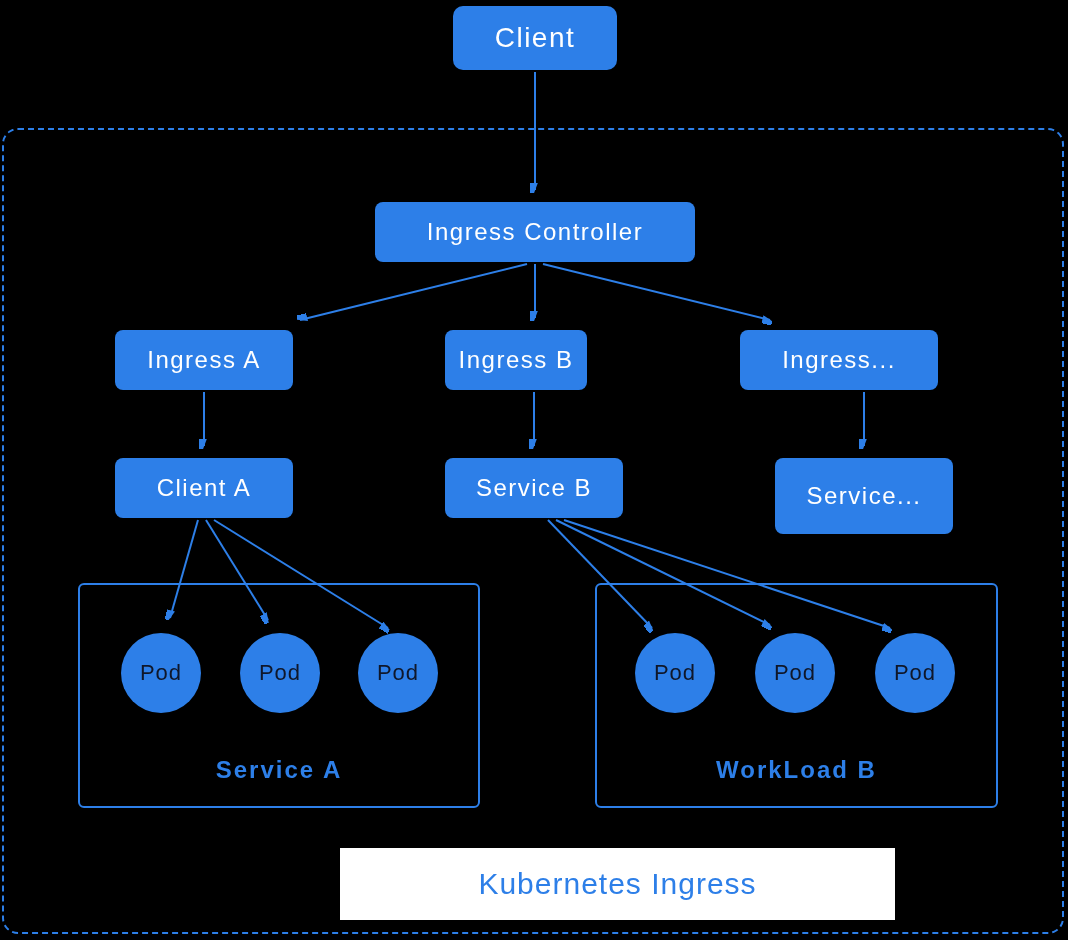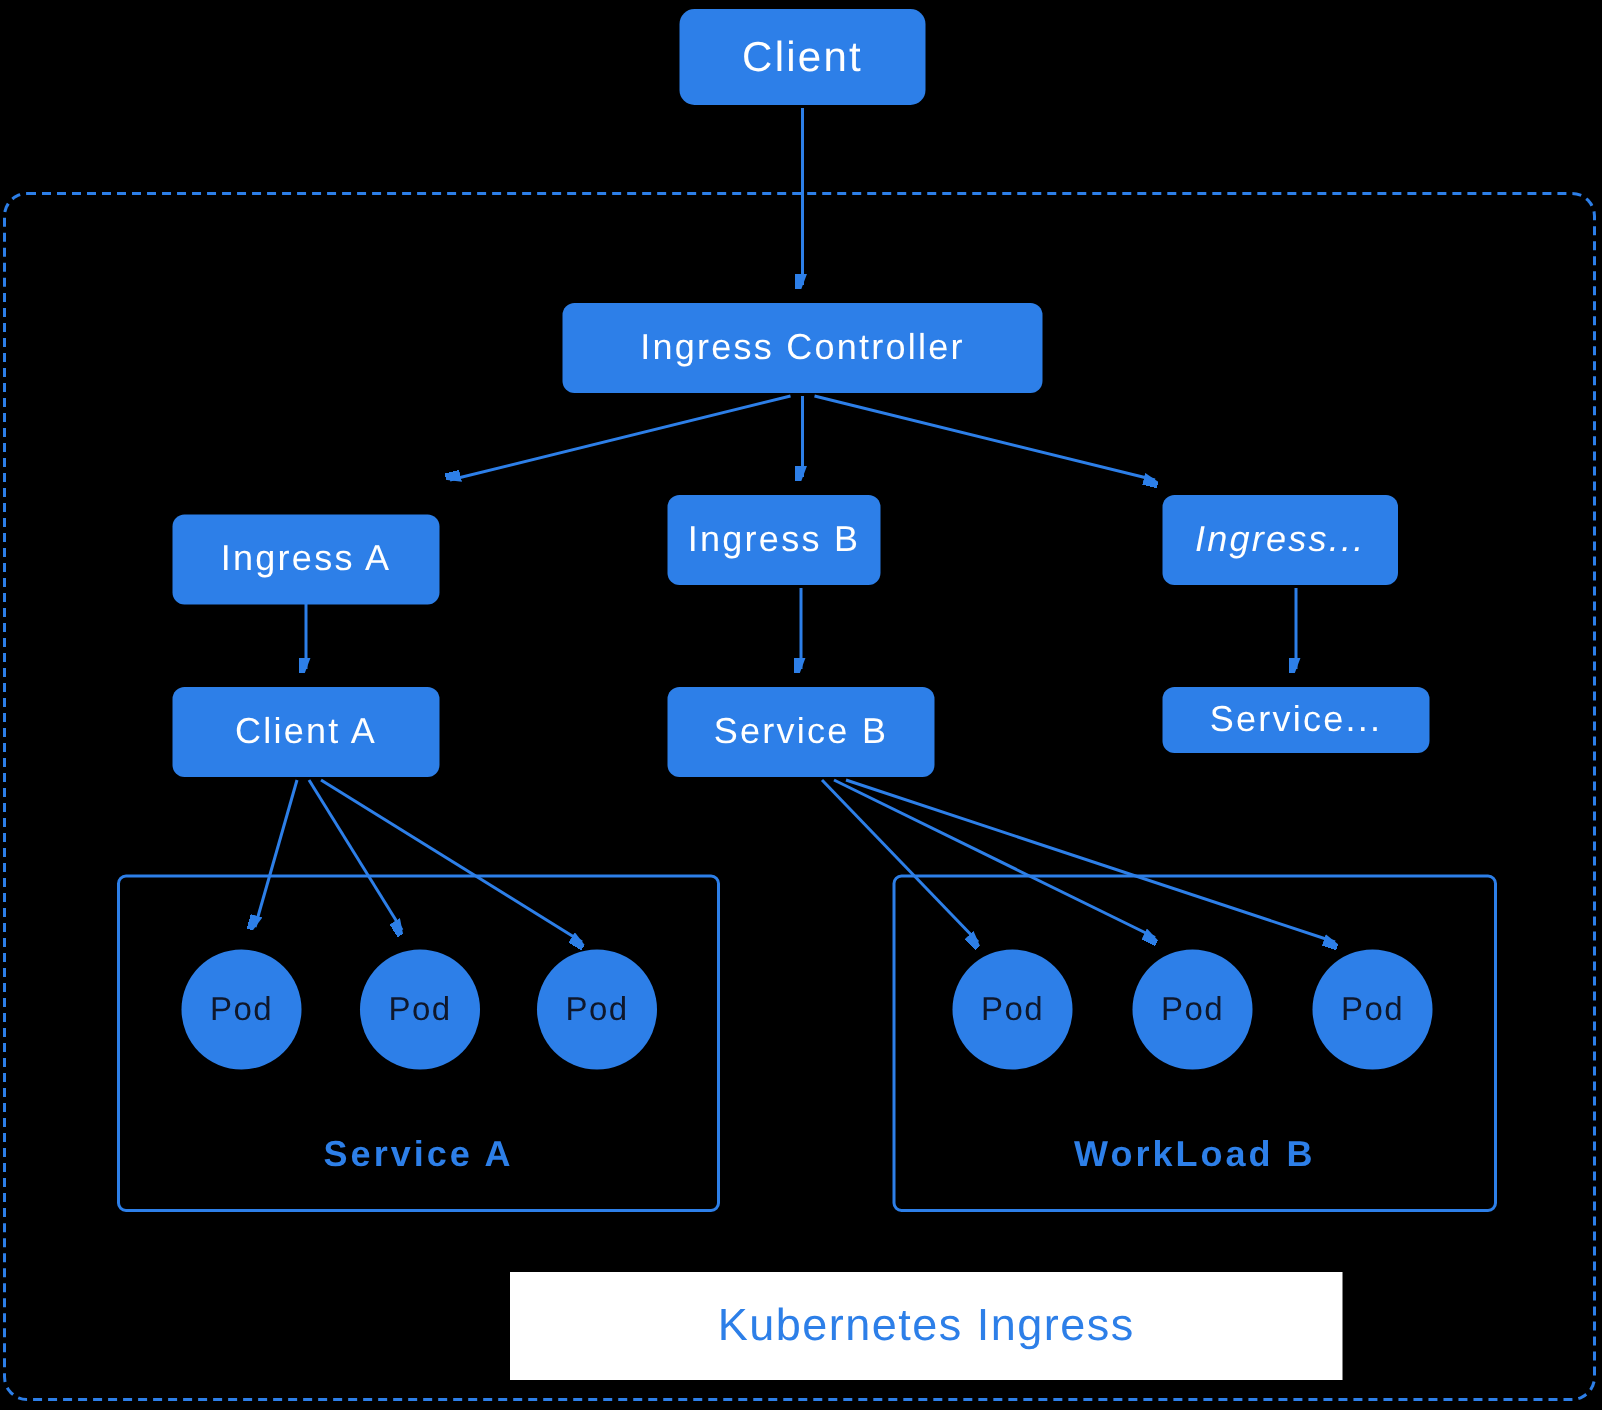--- a/index.html
+++ b/index.html
@@ -34,26 +34,26 @@
     letter-spacing: 1.5px;
     box-sizing: border-box;
   }
   .node.client {
     left: 453px; top: 6px; width: 164px; height: 64px;
     font-size: 28px; border-radius: 10px;
   }
   .node.controller {
     left: 375px; top: 202px; width: 320px; height: 60px;
   }
-  .node.ingress-a  { left: 115px; top: 330px; width: 178px; height: 60px; margin-top: 13px; }
+  .node.ingress-a  { left: 115px; top: 330px; width: 178px; height: 60px; }
   .node.ingress-b  { left: 445px; top: 330px; width: 142px; height: 60px; }
-  .node.ingress-m  { left: 775px; top: 330px; width: 157px; height: 60px; font-style: italic; }
+  .node.ingress-m  { left: 740px; top: 330px; width: 198px; height: 60px; }
   .node.service-a  { left: 115px; top: 458px; width: 178px; height: 60px; }
   .node.service-b  { left: 445px; top: 458px; width: 178px; height: 60px; }
-  .node.service-m  { left: 775px; top: 458px; width: 178px; height: 44px; }
+  .node.service-m  { left: 775px; top: 458px; width: 178px; height: 76px; }
 
   .cluster-border {
     position: absolute;
     left: 2px; top: 128px;
     width: 1062px; height: 806px;
     border: 2px dashed #2D7FE8;
     border-radius: 16px;
     box-sizing: border-box;
   }
   .workload {

